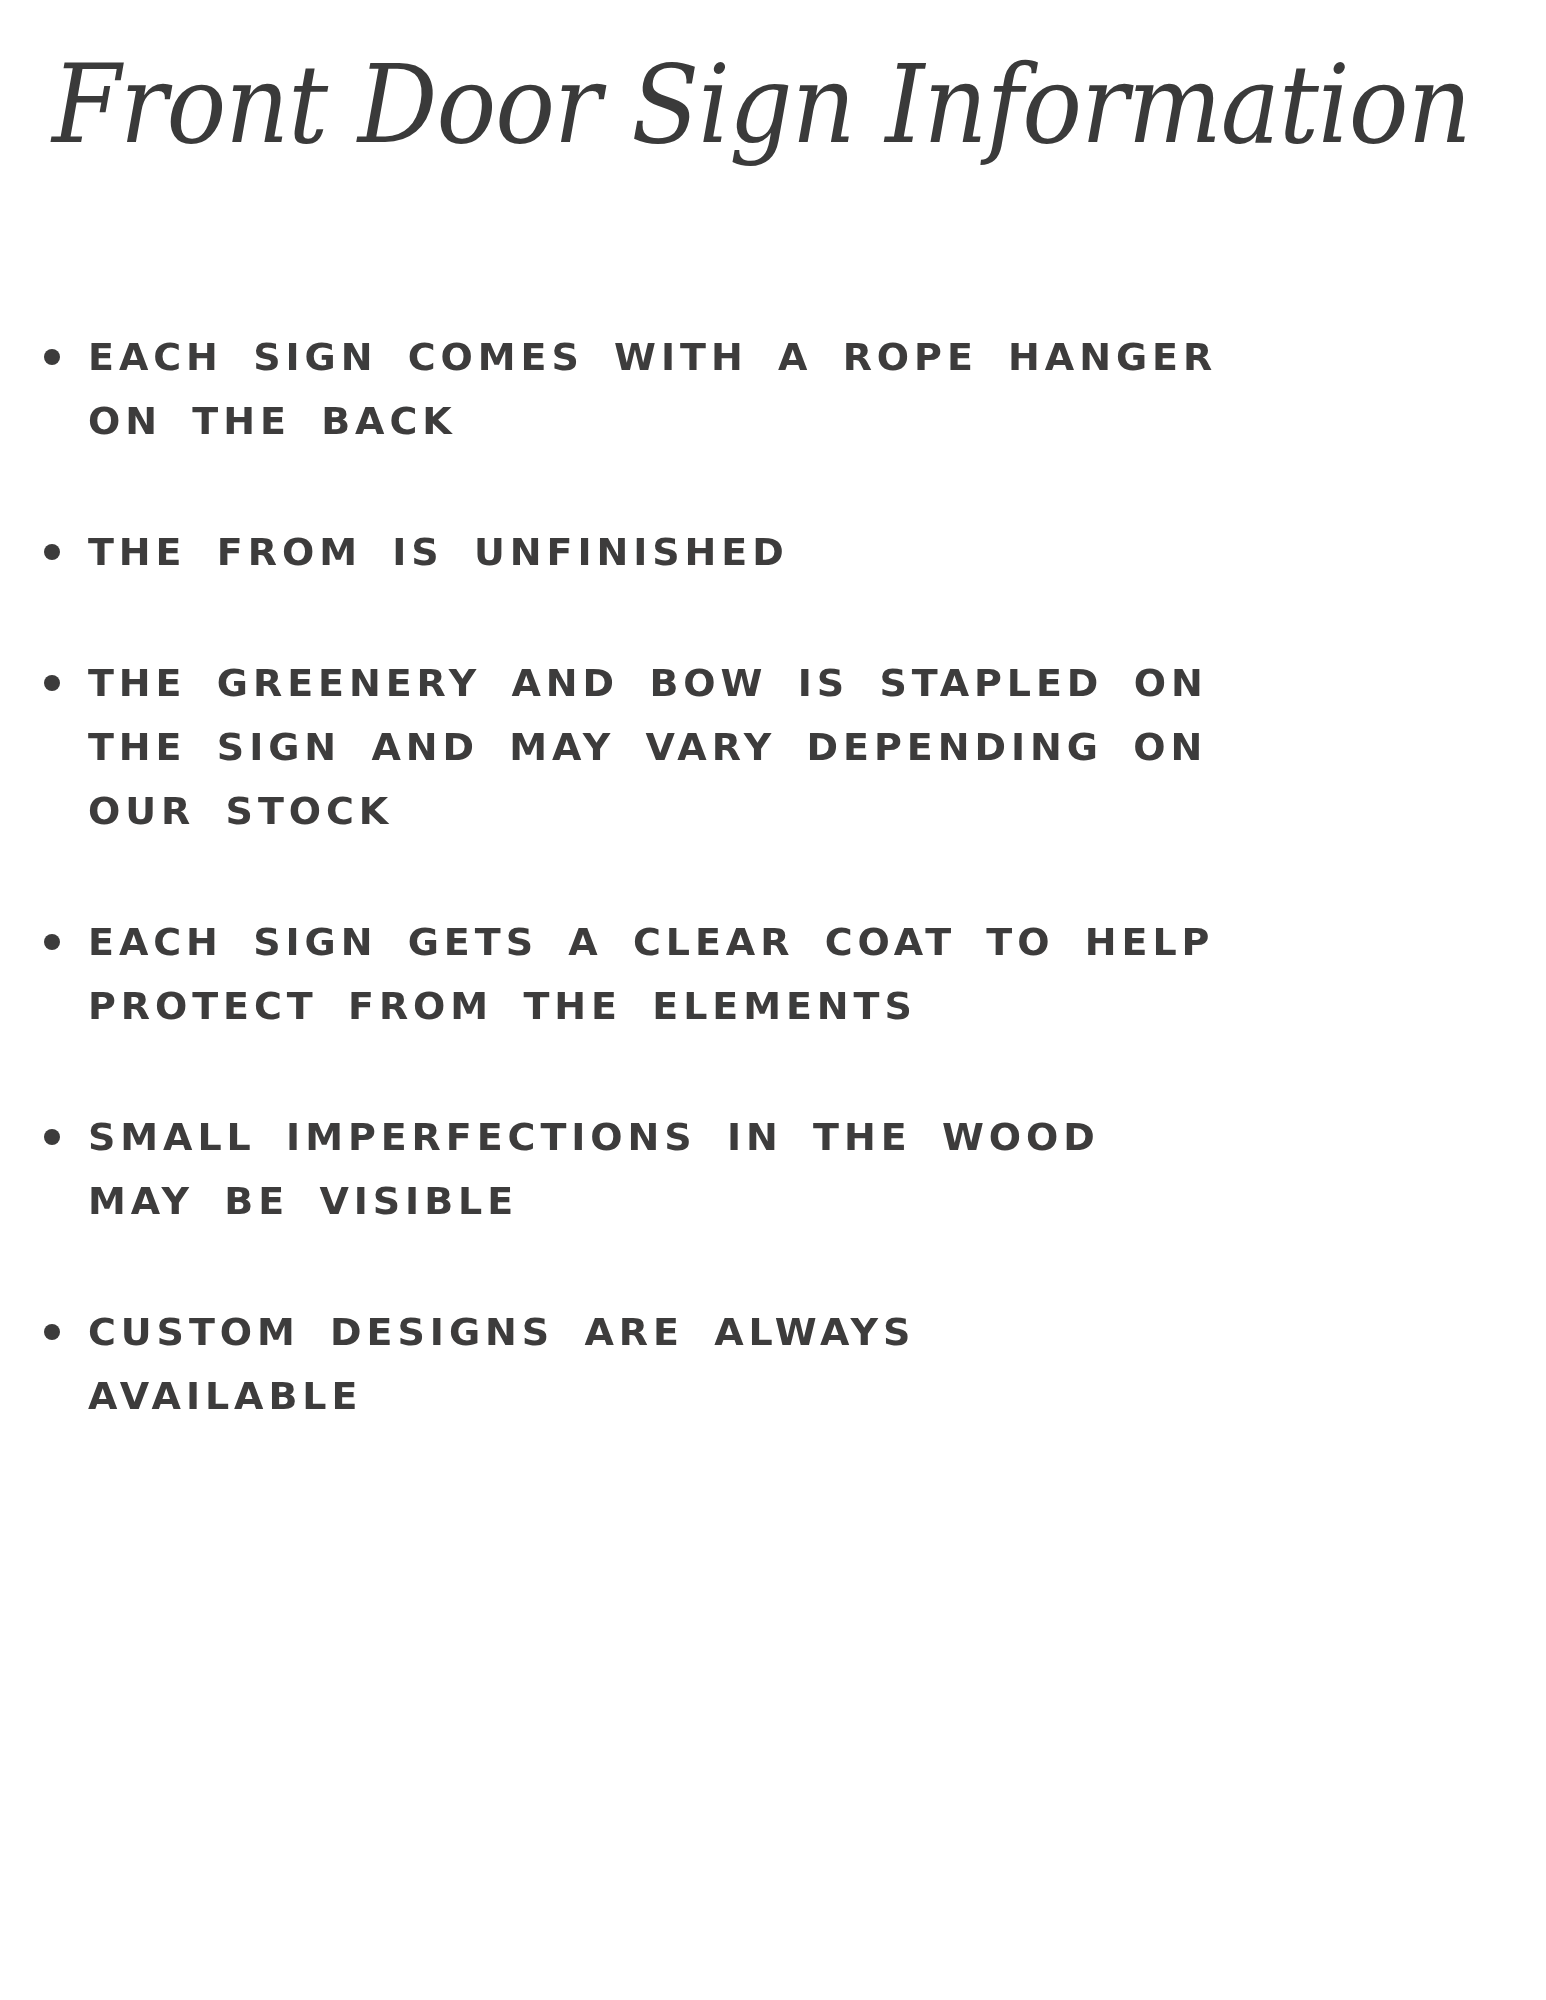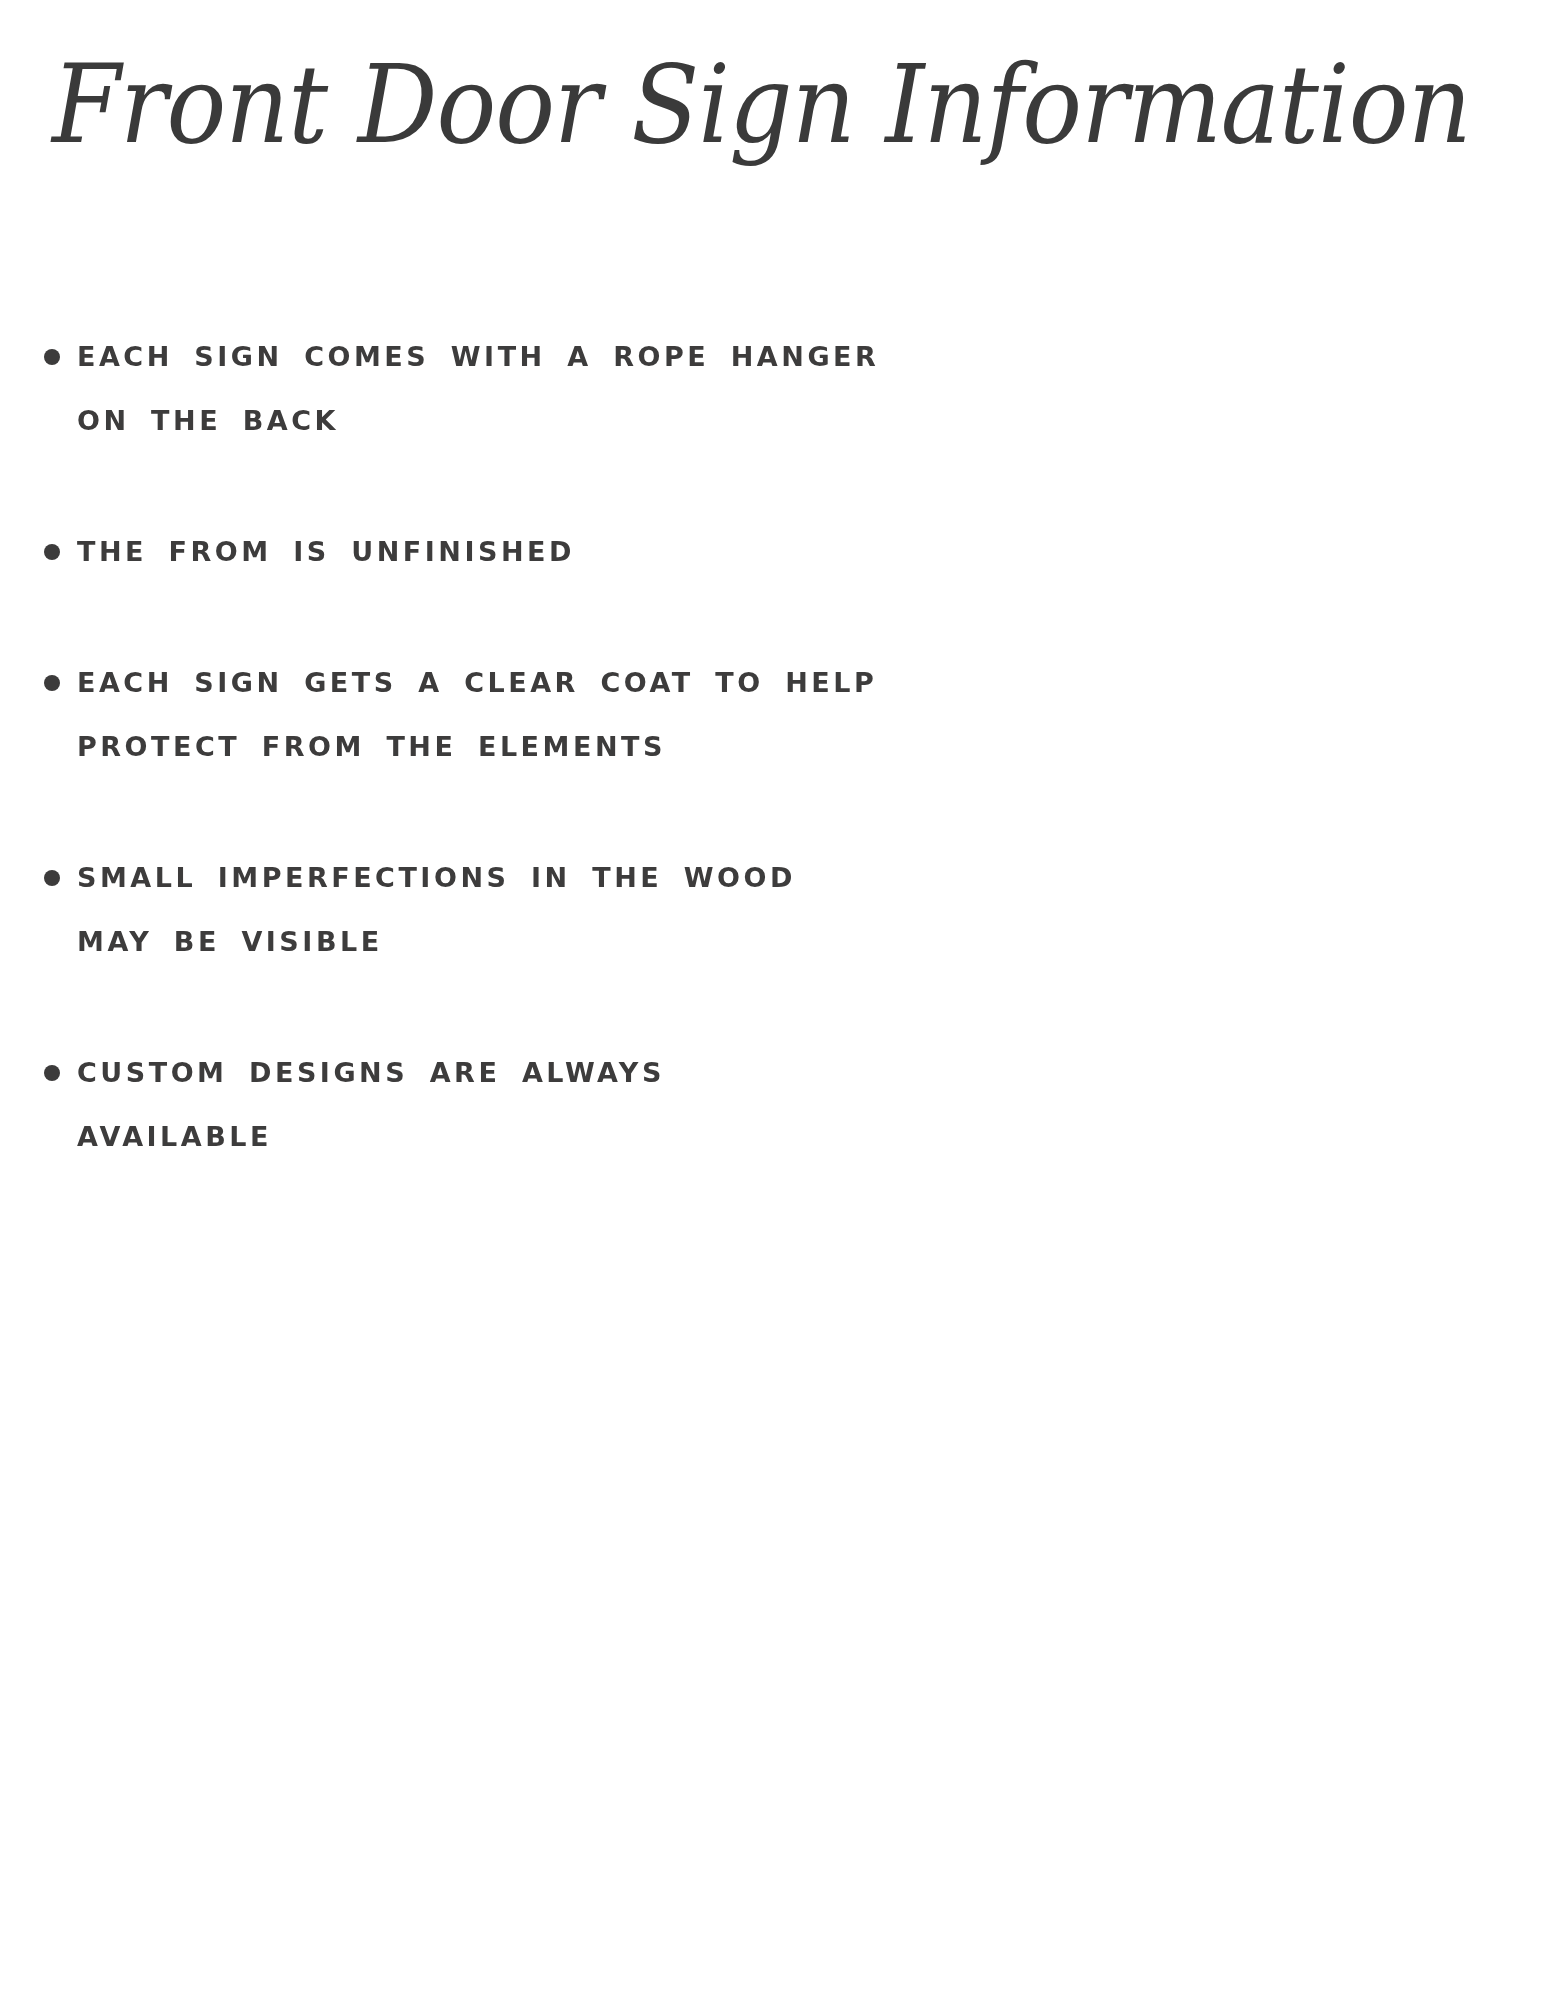--- a/index.html
+++ b/index.html
@@ -42,46 +42,53 @@
     width: 16px;
     height: 16px;
     border-radius: 50%;
     background: #3c3b3b;
     margin-top: 24px;
     margin-right: 17px;
   }
   .bullet-text {
     font-family: "DejaVu Sans", sans-serif;
     font-weight: 700;
-    font-size: 27px;
+    font-size: 38px;
     line-height: 64px;
     letter-spacing: 0.13em;
     word-spacing: 0.32em;
     color: #3d3c3c;
     white-space: pre-wrap;
+    margin-left: 11px;
   }
 </style>
 </head>
 <body>
 
 <div class="page">
   <h1 class="title">Front Door Sign Information</h1>
 
   <ul class="bullet-list">
     <li>
       <span class="dot"></span>
       <span class="bullet-text">EACH SIGN COMES WITH A ROPE HANGER
 ON THE BACK</span>
     </li>
     <li>
       <span class="dot"></span>
       <span class="bullet-text">THE FROM IS UNFINISHED</span>
     </li>
     <li>
       <span class="dot"></span>
+      <span class="bullet-text">THE GREENERY AND BOW IS STAPLED ON
+THE SIGN AND MAY VARY DEPENDING ON
+OUR STOCK</span>
+    </li>
+    <li>
+      <span class="dot"></span>
       <span class="bullet-text">EACH SIGN GETS A CLEAR COAT TO HELP
 PROTECT FROM THE ELEMENTS</span>
     </li>
     <li>
       <span class="dot"></span>
       <span class="bullet-text">SMALL IMPERFECTIONS IN THE WOOD
 MAY BE VISIBLE</span>
     </li>
     <li>
       <span class="dot"></span>

